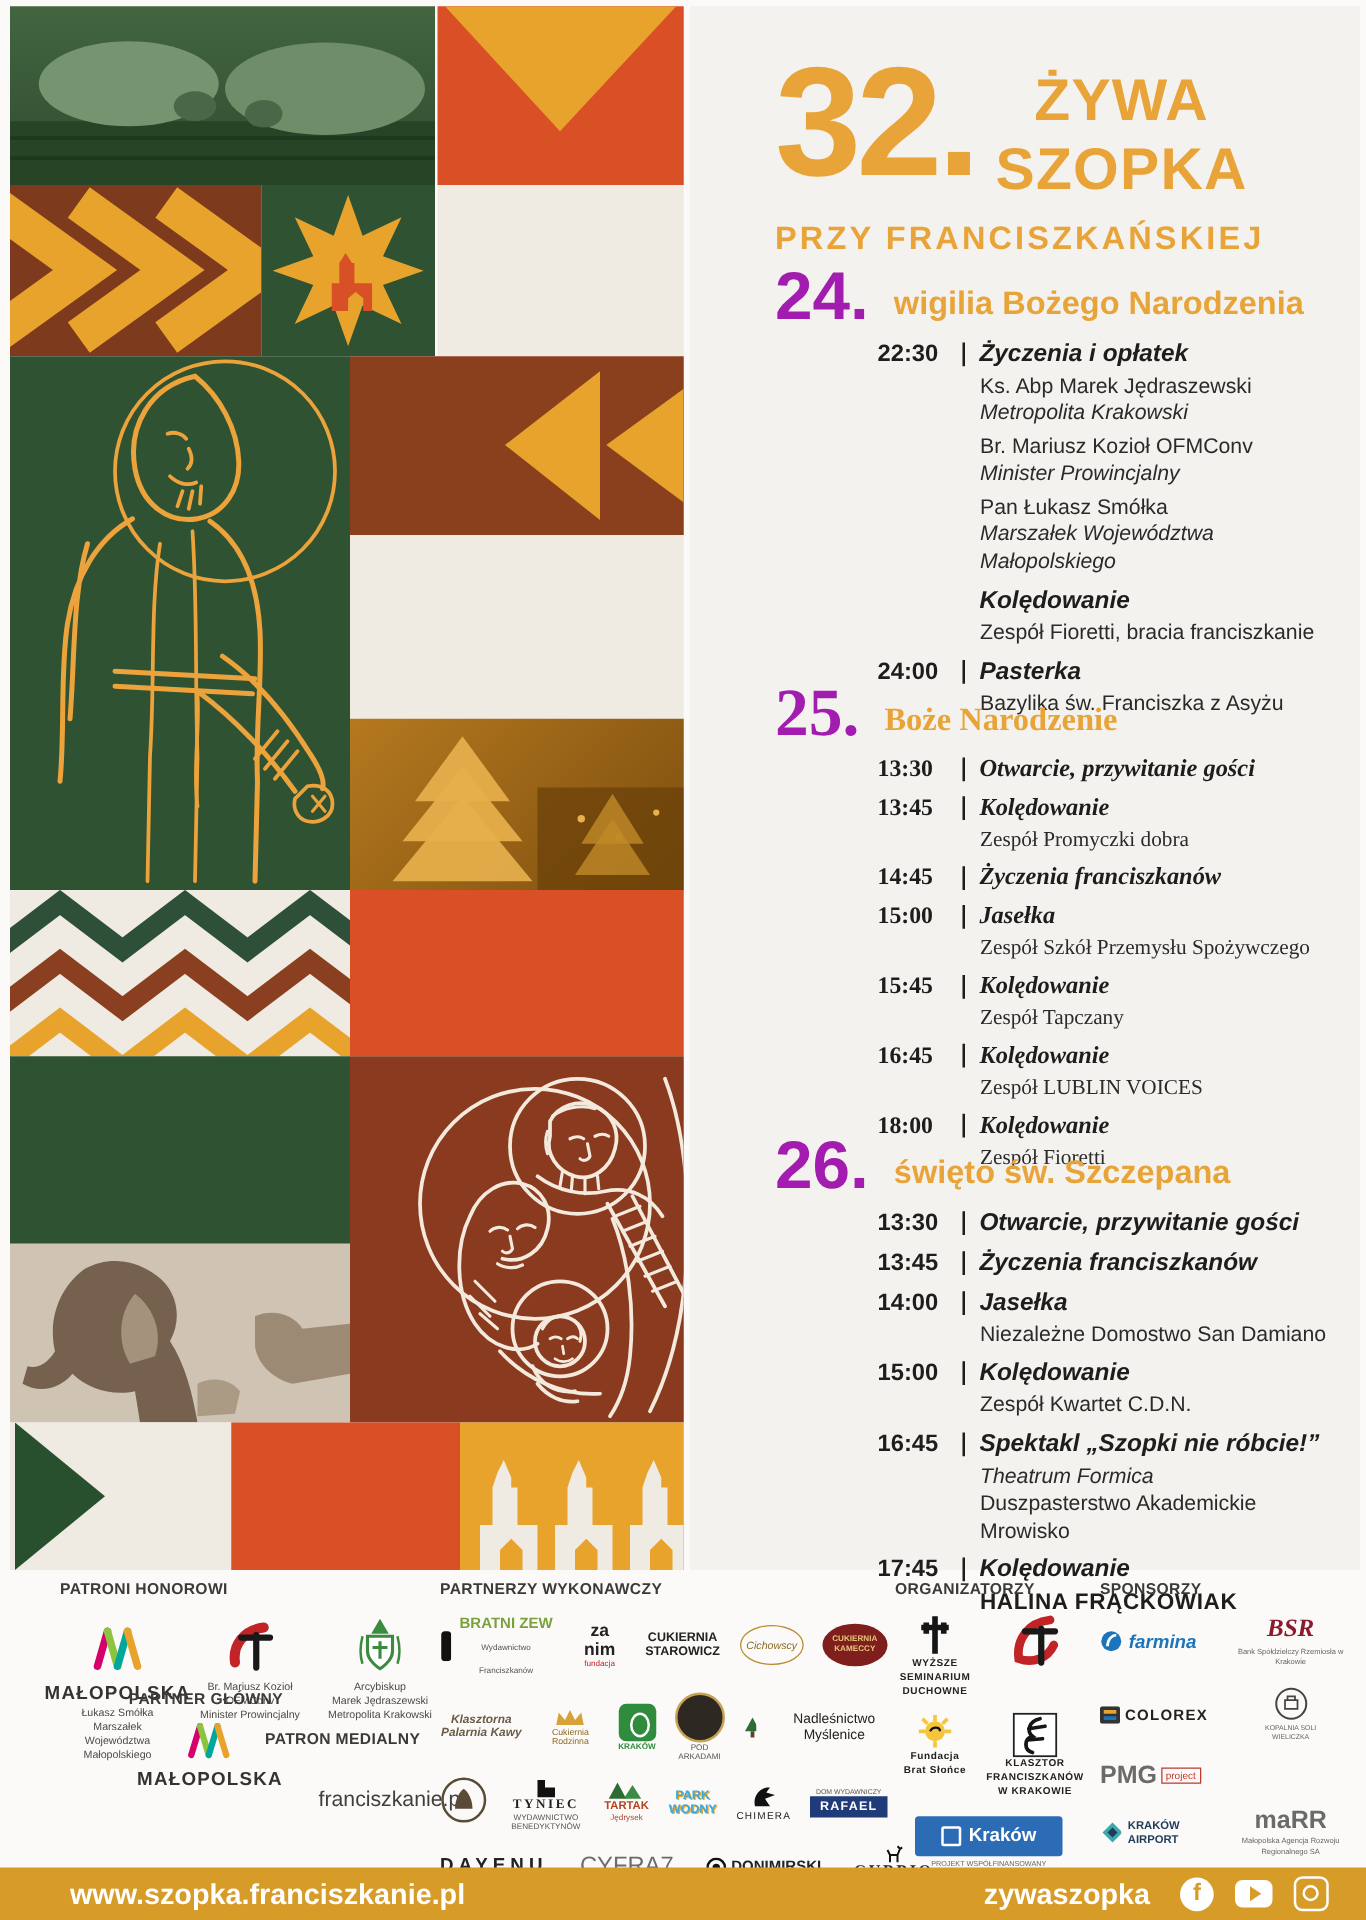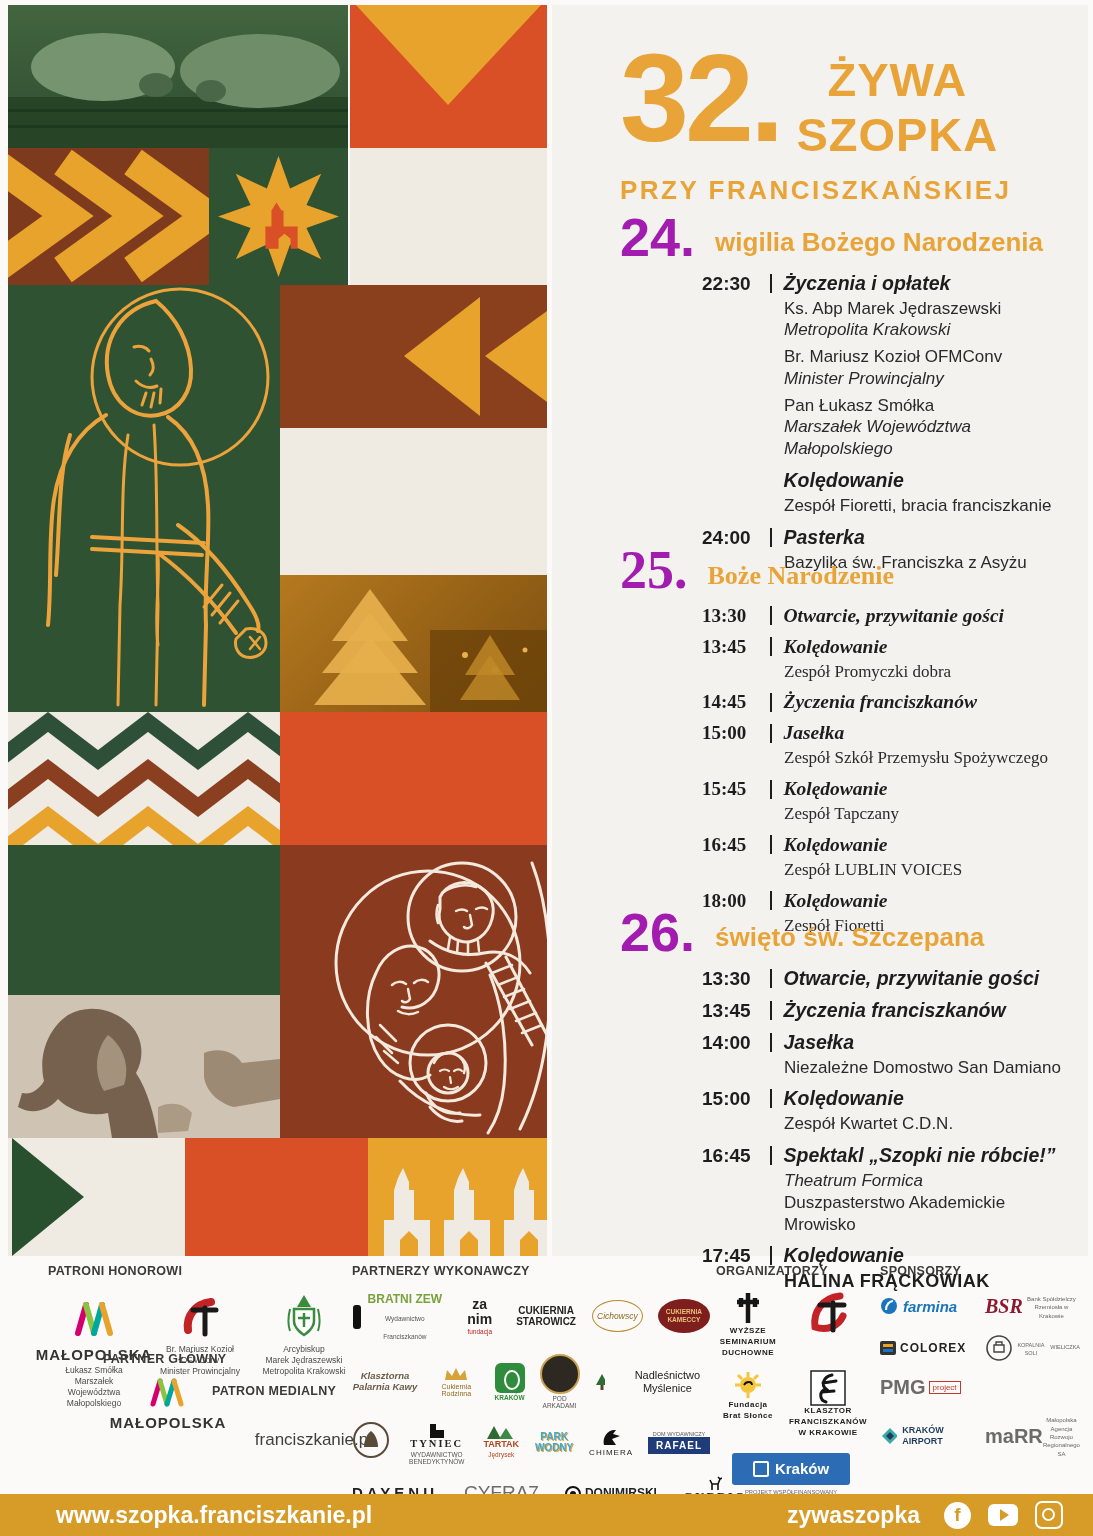--- a/index.html
+++ b/index.html
@@ -41,21 +41,21 @@
   .patron .glyph{height:54px;display:flex;align-items:center;justify-content:center;}
   .mal-name{font-size:15px;font-weight:700;color:#333;letter-spacing:1px;margin:2px 0;}
   .prow{display:flex;align-items:center;gap:15px;margin-top:11px;}
   .plogo{display:flex;flex-direction:column;align-items:center;text-align:center;}
   .plabel{font-size:10.5px;font-weight:800;color:#222;line-height:1.1;}
   .psub{font-size:6.5px;color:#555;margin-top:1px;}
   .org-grid{display:flex;flex-wrap:wrap;gap:12px 16px;margin-top:12px;width:160px;}
   .org-item{width:64px;display:flex;flex-direction:column;align-items:center;text-align:center;}
   .org-lines{font-size:8px;font-weight:800;color:#222;line-height:1.35;letter-spacing:.5px;}
   .spon-grid{display:grid;grid-template-columns:95px 95px;gap:14px 10px;margin-top:14px;}
-  .spon{display:flex;flex-direction:row;align-items:center;text-align:center;}
+  .spon{display:flex;flex-direction:column;align-items:center;text-align:center;}
   
   #bar{left:0;top:1494px;width:1093px;height:42px;background:#D79B28;display:flex;align-items:center;}
   .bar-url{margin-left:56px;font-size:23px;font-weight:800;color:#fff;}
   .bar-handle{margin-left:auto;font-size:23px;font-weight:800;color:#fff;}
   .social{display:flex;align-items:center;gap:17px;margin:0 30px 0 24px;}
   .ic{display:flex;align-items:center;justify-content:center;}
   .fb{width:27px;height:27px;border-radius:50%;background:#fff;color:#D79B28;font-weight:800;font-size:19px;}
   .yt{width:30px;height:22px;border-radius:6px;background:#fff;}
   .yt .tri{width:0;height:0;border-left:9px solid #D79B28;border-top:6px solid transparent;border-bottom:6px solid transparent;margin-left:2px;}
   .ig{width:24px;height:24px;border:2.5px solid #fff;border-radius:7px;position:relative;}

